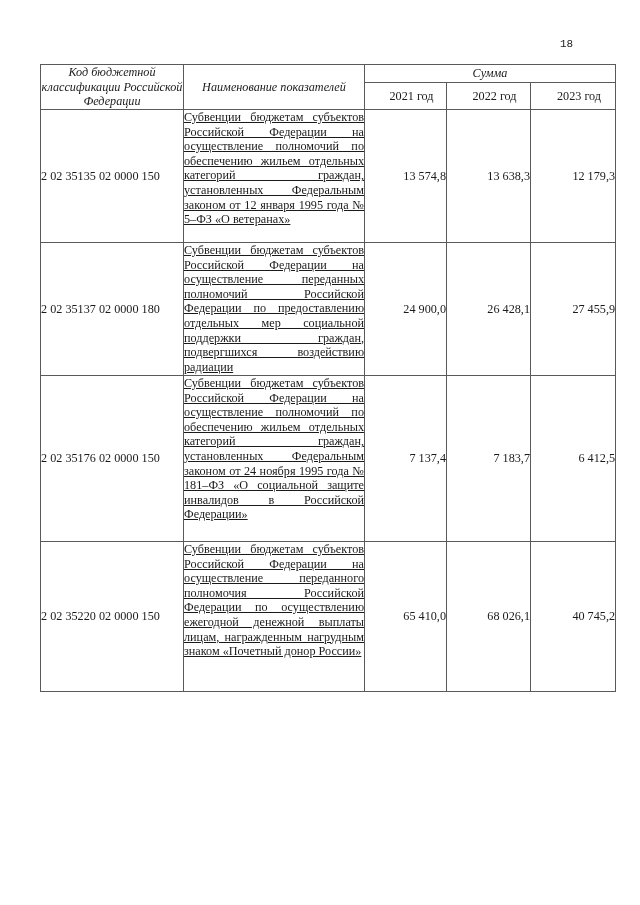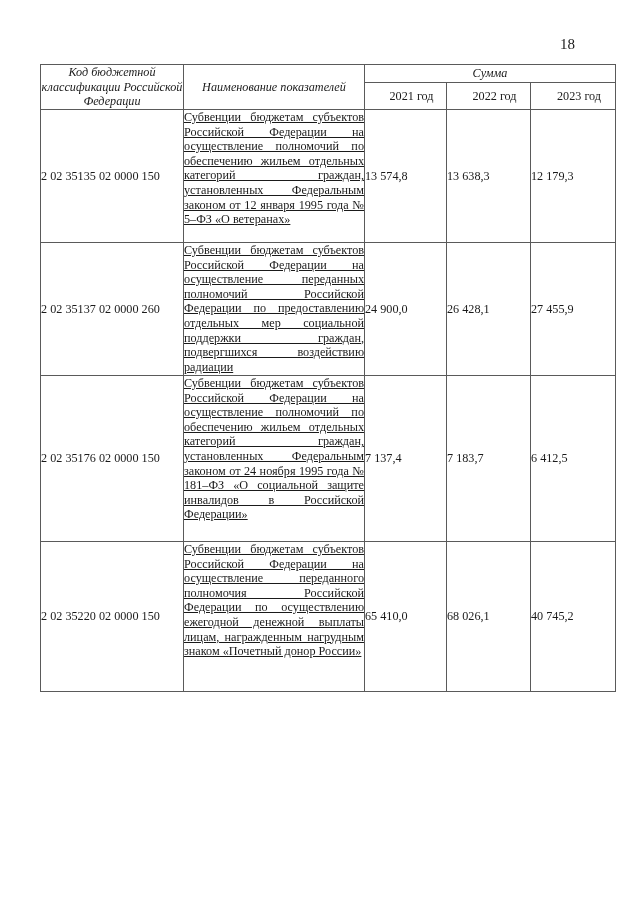--- a/index.html
+++ b/index.html
@@ -12,22 +12,23 @@
       height: 905px;
       position: relative;
       overflow: hidden;
       font-family: "Liberation Serif", "DejaVu Serif", serif;
       color: #1a1a1a;
     }
     .page-number {
       position: absolute;
       top: 36px;
       left: 560px;
-      font-size: 15px;
+      font-size: 11px;
       line-height: 16px;
+      font-family: Liberation Mono, monospace;
     }
     table.budget {
       position: absolute;
       top: 64px;
       left: 40px;
       border-collapse: collapse;
       table-layout: fixed;
       width: 575px;
       font-size: 12.2px;
       line-height: 14.6px;
@@ -54,20 +55,21 @@
       vertical-align: middle;
     }
     td.name {
       text-align: justify;
       text-align-last: left;
       vertical-align: top;
       padding: 0 4px 0 4px;
       text-decoration: underline;
     }
     td.num {
+      text-align: right;
       vertical-align: middle;
       padding-right: 3px;
     }
     tr.r1 td { height: 132px; }
     tr.r2 td { height: 132px; }
     tr.r3 td { height: 165px; }
     tr.r4 td { height: 149px; }
   </style>
 </head>
 <body>
@@ -96,21 +98,21 @@
   </thead>
   <tbody>
     <tr class="r1">
       <td class="code">2 02 35135 02 0000 150</td>
       <td class="name">Субвенции бюджетам субъектов Российской Федерации на осуществление полномочий по обеспечению жильем отдельных категорий граждан, установленных Федеральным законом от 12 января 1995 года № 5–ФЗ «О ветеранах»</td>
       <td class="num">13 574,8</td>
       <td class="num">13 638,3</td>
       <td class="num">12 179,3</td>
     </tr>
     <tr class="r2">
-      <td class="code">2 02 35137 02 0000 260</td>
+      <td class="code">2 02 35137 02 0000 180</td>
       <td class="name">Субвенции бюджетам субъектов Российской Федерации на осуществление переданных полномочий Российской Федерации по предоставлению отдельных мер социальной поддержки граждан, подвергшихся воздействию радиации</td>
       <td class="num">24 900,0</td>
       <td class="num">26 428,1</td>
       <td class="num">27 455,9</td>
     </tr>
     <tr class="r3">
       <td class="code">2 02 35176 02 0000 150</td>
       <td class="name">Субвенции бюджетам субъектов Российской Федерации на осуществление полномочий по обеспечению жильем отдельных категорий граждан, установленных Федеральным законом от 24 ноября 1995 года № 181–ФЗ «О социальной защите инвалидов в Российской Федерации»</td>
       <td class="num">7 137,4</td>
       <td class="num">7 183,7</td>

